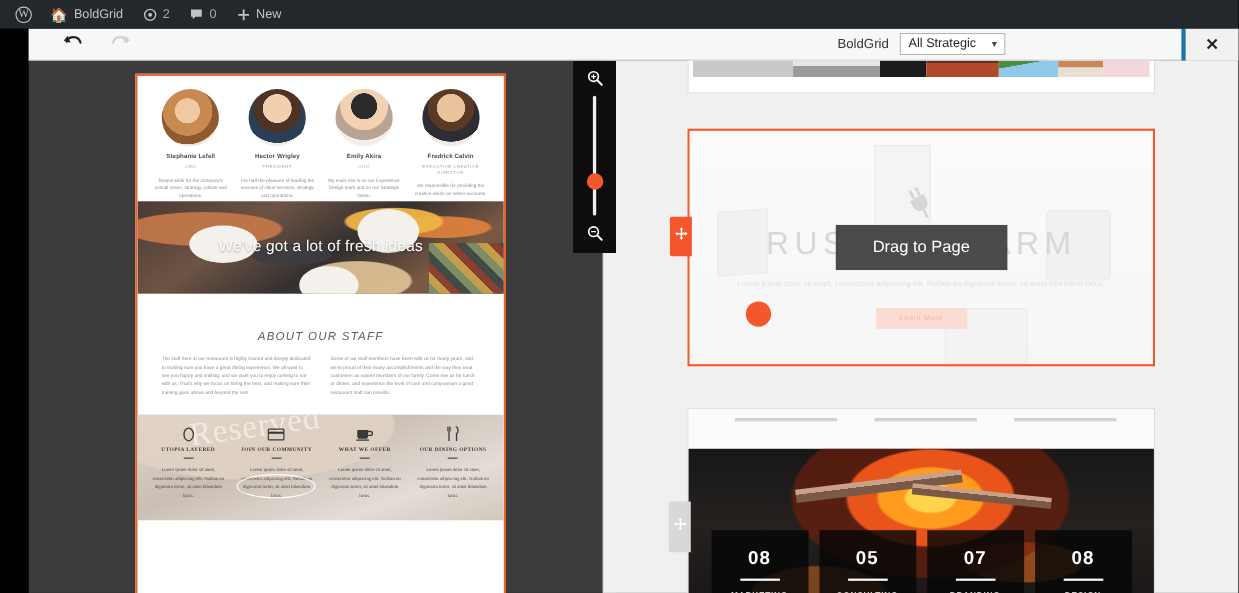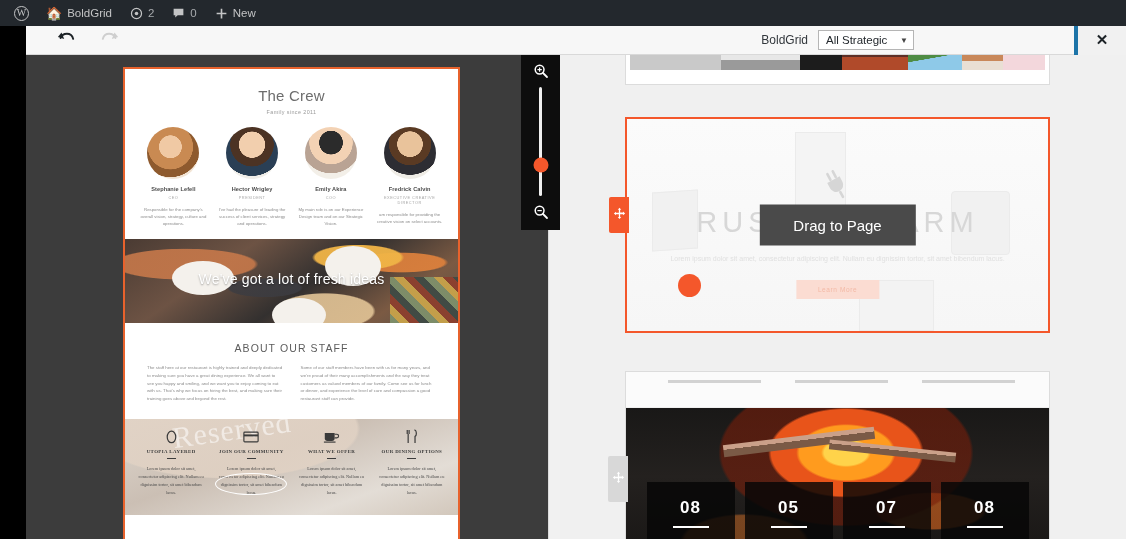--- a/index.html
+++ b/index.html
@@ -71,40 +71,40 @@
   .crew-photo { width:52px; height:52px; border-radius:50%; margin: 0 auto 7px;
                 background:#d9cfc6; overflow:hidden; position:relative; }
   .p1 { background: radial-gradient(circle at 45% 38%, #f0c9a4 0 26%, #c98a52 27% 52%, #8e5a2e 53% 70%, #f2e4d4 71% 100%); }
   .p2 { background: radial-gradient(circle at 50% 34%, #f2cfae 0 30%, #4c3324 31% 50%, #2a3f55 51% 72%, #f0eee9 73% 100%); }
   .p3 { background: radial-gradient(circle at 50% 30%, #2b2b2b 0 26%, #f3d2b4 27% 48%, #b9a394 49% 68%, #f3efe8 69% 100%); }
   .p4 { background: radial-gradient(circle at 50% 33%, #e9c39b 0 29%, #5a3a23 30% 48%, #2d2d33 49% 70%, #efece6 71% 100%); }
   .crew-name { font-size:5.6px; color:#4a4a4a; font-weight:bold; letter-spacing:.1px; }
   .crew-role { font-size:3.9px; color:#a9a9a9; letter-spacing:.5px; margin-top:3px; text-transform:uppercase; }
   .crew-bio { font-size:4.3px; color:#8c8c8c; line-height:1.65; margin-top:6px; padding:0 3px; }
 
-  .banner { position:relative; height:84px; margin-top:12px; overflow:hidden;
+  .banner { position:relative; height:84px; margin-top:2px; overflow:hidden;
             background:
               radial-gradient(ellipse at 18% 30%, rgba(198,120,74,.9) 0 18%, transparent 19%),
               radial-gradient(ellipse at 70% 22%, rgba(240,180,70,.95) 0 13%, transparent 14%),
               radial-gradient(ellipse at 83% 28%, rgba(225,130,60,.9) 0 11%, transparent 12%),
               radial-gradient(ellipse at 42% 58%, rgba(60,60,65,.85) 0 13%, transparent 14%),
               radial-gradient(ellipse at 60% 86%, rgba(226,196,150,.9) 0 17%, transparent 18%),
               linear-gradient(145deg, #4a3b33 0%, #6d5344 30%, #33302f 55%, #7b5a43 80%, #55504a 100%);
             padding-left: 48px;
   }
   .banner .plate { position:absolute; border-radius:50%; background:#f4f1ec; }
   .banner .pl1 { left:14%; top:26%; width:62px; height:34px; }
   .banner .pl2 { left:60%; top:8%; width:56px; height:40px; }
   .banner .pl3 { left:44%; top:70%; width:54px; height:34px; }
   .banner .quilt { position:absolute; right:0; bottom:0; width:68px; height:46px;
      background: repeating-linear-gradient(45deg, #7e8f6a 0 7px, #c8a24a 7px 14px, #8c3f2e 14px 21px, #3f4a44 21px 28px); opacity:.95; }
   .banner-text { position:absolute; left:0; right:0; top:38%; text-align:center; color:#fff;
                  font-size:14px; letter-spacing:.2px; text-shadow:0 1px 2px rgba(0,0,0,.35); }
 
-  .staff-title { text-align:center; font-size:10.5px; color:#5c5c5c; letter-spacing:1.1px; padding-top:19px; }
+  .staff-title { text-align:center; font-size:10.5px; color:#5c5c5c; letter-spacing:1.1px; padding-top:33px;font-style:italic; }
   .staff-cols { display:flex; gap:18px; padding: 10px 4px 0; }
   .staff-col { flex:1; font-size:4.4px; color:#8c8c8c; line-height:1.75; }
 
   .features {
     margin-top:16px; height:96px; position:relative; overflow:hidden;
     background:
       radial-gradient(ellipse at 30% 10%, rgba(225,210,196,.85) 0 40%, transparent 41%),
       linear-gradient(160deg, #ded6cd 0%, #cbbfb4 40%, #e3ddd6 75%, #d2c7bb 100%);
   }
   .features:before {
@@ -268,24 +268,20 @@
     <div class="tb-rightgap"></div>
     <div class="tb-blue"></div>
     <div class="tb-close">✕</div>
   </div>
 
   <div class="canvas-blackstrip"></div>
   <div class="canvas">
 
     <div class="preview">
 
-      <div class="pv-section">
-        <div class="crew-title">The Crew</div>
-        <div class="crew-sub">Family since 2011</div>
-      </div>
       <div class="crew-row">
         <div class="crew-card">
           <div class="crew-photo p1"></div>
           <div class="crew-name">Stephanie Lefell</div>
           <div class="crew-role">CEO</div>
           <div class="crew-bio">Responsible for the company's overall vision, strategy, culture and operations.</div>
         </div>
         <div class="crew-card">
           <div class="crew-photo p2"></div>
           <div class="crew-name">Hector Wrigley</div>

